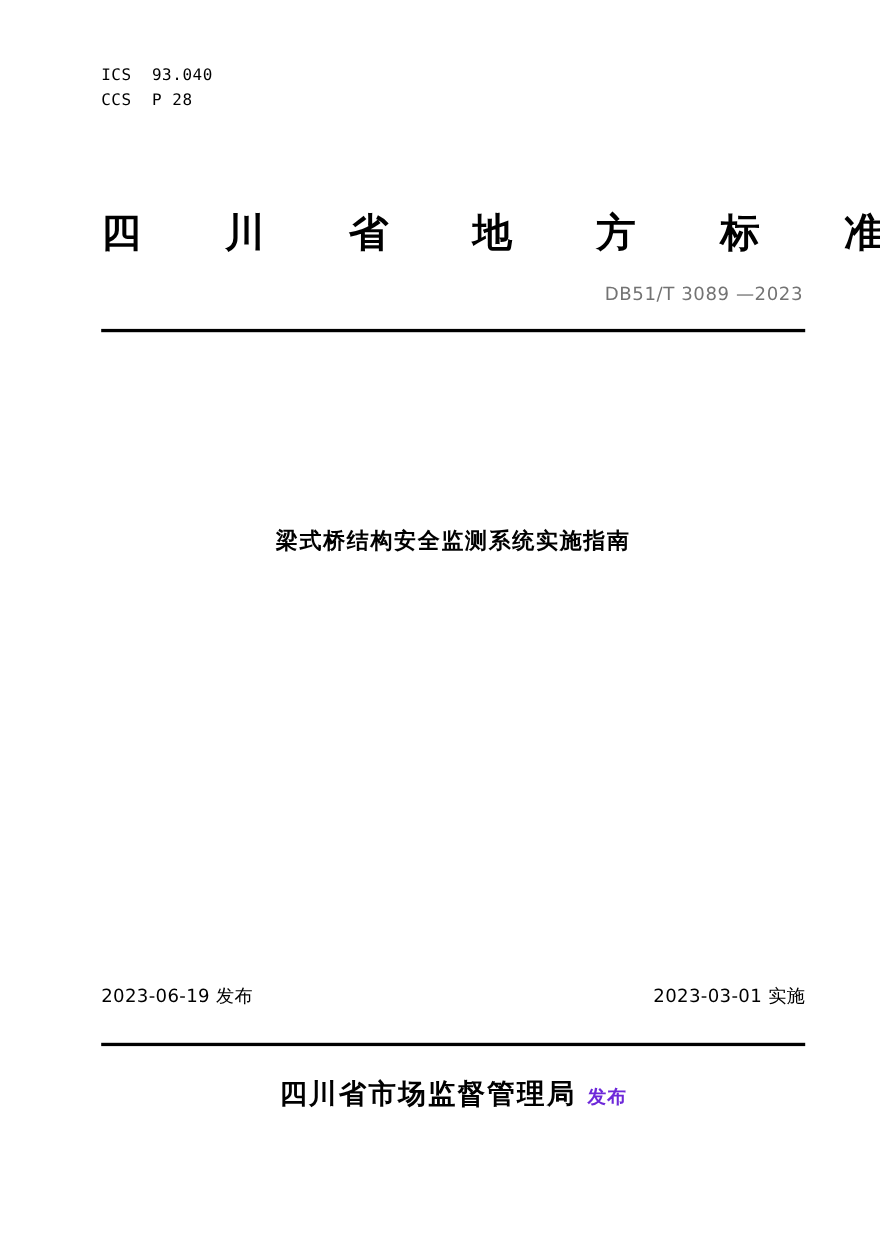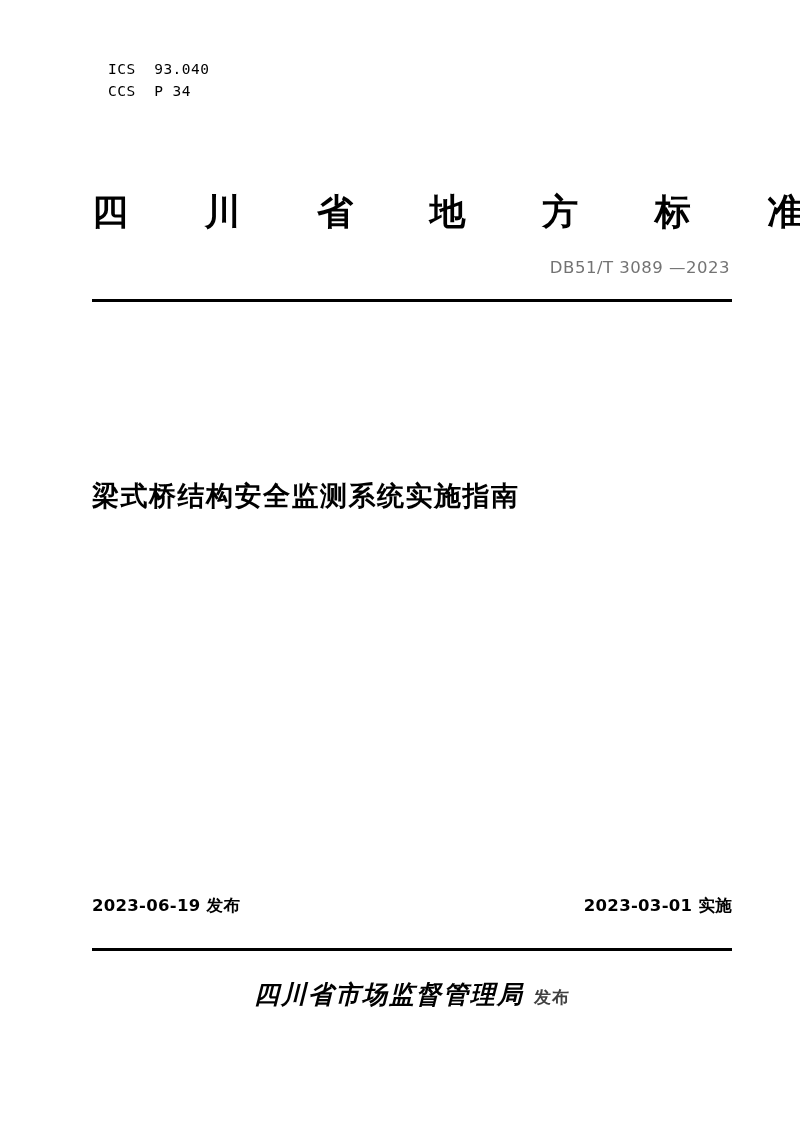--- a/index.html
+++ b/index.html
@@ -29,21 +29,20 @@
     left: 92px;
     top: 58px;
     width: 640px;
   }
   .ics-block {
     font-family: "DejaVu Sans Mono", monospace;
     font-size: 14.5px;
     line-height: 1.55;
     letter-spacing: 0.5px;
     color: #000;
-    margin-left: 16px;
   }
   .ics-line {
     white-space: pre;
   }
 
   .db-logo {
     position: absolute;
     right: 0;
     top: 36px;
     font-family: "Liberation Serif", serif;
@@ -86,38 +85,38 @@
     height: 3px;
     background: #000;
   }
 
   
   .doc-title {
     position: absolute;
     left: 92px;
     top: 478px;
     width: 640px;
-    text-align: left;
+    text-align: center;
     font-family: "DejaVu Sans", sans-serif;
     font-weight: bold;
-    font-size: 27px;
+    font-size: 20px;
     letter-spacing: 1.5px;
     color: #000;
   }
 
   
   .dates {
     position: absolute;
     left: 92px;
     top: 895px;
     width: 640px;
     display: flex;
     justify-content: space-between;
     font-family: "DejaVu Sans", sans-serif;
-    font-weight: bold;
+    font-weight: normal;
     font-size: 16.5px;
     letter-spacing: 0.3px;
     color: #000;
   }
 
   .rule-bottom {
     position: absolute;
     left: 92px;
     top: 948px;
     width: 640px;
@@ -133,41 +132,40 @@
     width: 640px;
     text-align: center;
     white-space: nowrap;
   }
   .issuer-name {
     font-family: "DejaVu Sans", sans-serif;
     font-weight: bold;
     font-size: 25px;
     letter-spacing: 2px;
     color: #000;
-    font-style: italic;
   }
   .issuer-verb {
     font-family: "DejaVu Sans", sans-serif;
     font-weight: bold;
     font-size: 17px;
     letter-spacing: 1px;
-    color: #404040;
+    color: #6d28d9;
     margin-left: 10px;
   }
 </style>
 </head>
 <body>
 
 <div class="page">
 
   <div class="header">
 
     <div class="ics-block">
       <div class="ics-line">ICS  93.040</div>
-      <div class="ics-line">CCS  P 34</div>
+      <div class="ics-line">CCS  P 28</div>
     </div>
 
 
     <div class="std-title">四 川 省 地 方 标 准</div>
 
     <div class="std-number">DB51/T 3089 —2023</div>
 
   </div>
 
   <div class="rule-top"></div>

